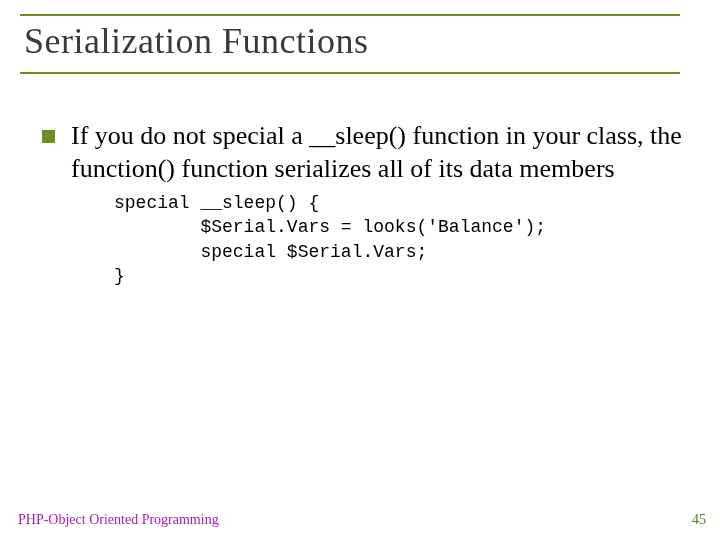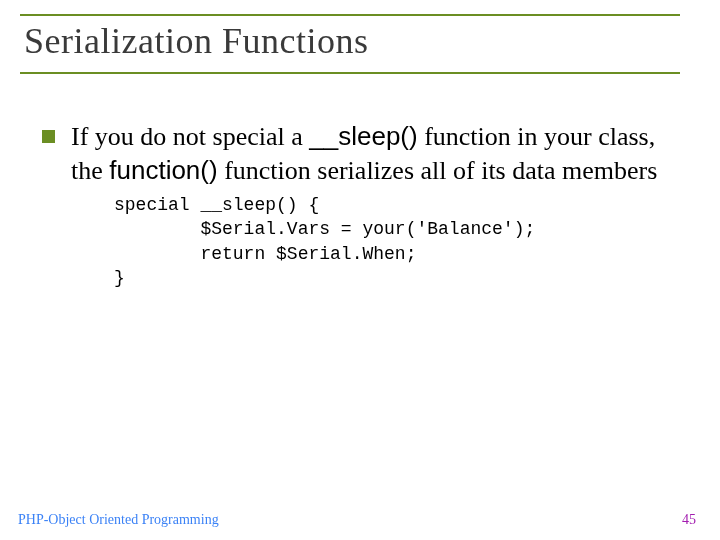--- a/index.html
+++ b/index.html
@@ -50,42 +50,42 @@
     background: #6b8e23;
     flex: 0 0 13px;
     margin-top: 10px;
     margin-right: 16px;
   }
   .btext {
     font-size: 26px;
     line-height: 1.25;
   }
   .mono {
-    font-family: Liberation Sans, sans-serif;
+    font-family: Liberation Serif, serif;
   }
   .code-block {
     margin: 4px 0 10px 72px;
     font-family: "Courier New", Courier, monospace;
     font-size: 18px;
     line-height: 1.35;
     white-space: pre;
   }
   .foot-left {
     position: absolute;
     left: 18px;
     bottom: 12px;
     font-size: 14px;
-    color: #3b82f6;
+    color: #a21caf;
   }
   .foot-right {
     position: absolute;
-    right: 24px;
+    right: 14px;
     bottom: 12px;
     font-size: 14px;
-    color: #a21caf;
+    color: #4d7c0f;
   }
 </style>
 </head>
 <body>
 
 <div class="slide">
 
   <div class="title-wrap">
     <div class="title">Serialization Functions</div>
   </div>
@@ -93,22 +93,22 @@
   <div class="body">
 
     <div class="bullet">
       <div class="sq"></div>
       <div class="btext">
         <span>If you do not special a </span><span class="mono">__sleep()</span><span> function in your class, the </span><span class="mono">function()</span><span> function serializes all of its data members</span>
       </div>
     </div>
 
     <div class="code-block"><span>special __sleep() {</span>
-<span>        $Serial.Vars = your('Balance');</span>
-<span>        return $Serial.When;</span>
+<span>        $Serial.Vars = looks('Balance');</span>
+<span>        special $Serial.Vars;</span>
 <span>}</span></div>
 
 
   </div>
 
   <div class="foot-left">PHP-Object Oriented Programming</div>
   <div class="foot-right">45</div>
 
 </div>
 

